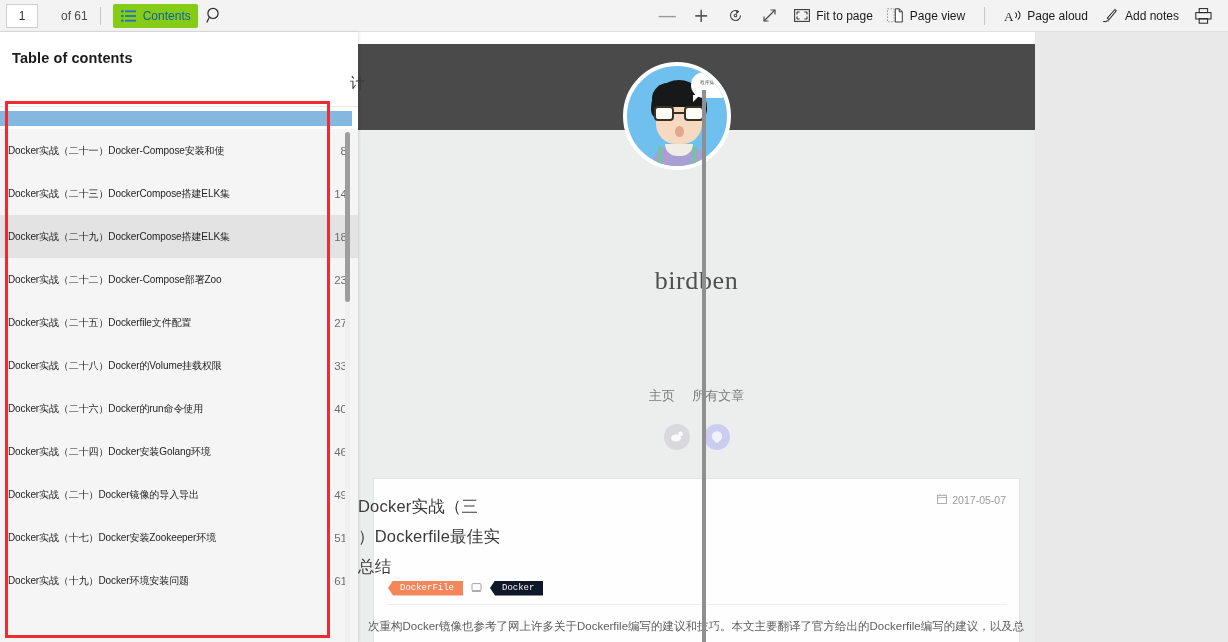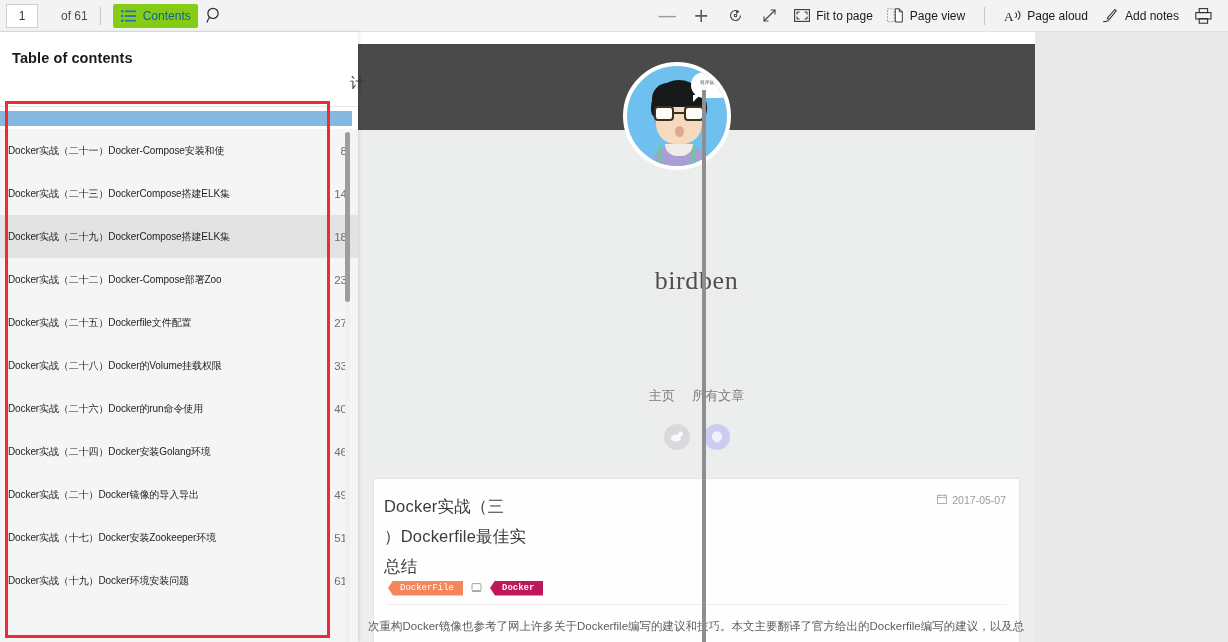--- a/index.html
+++ b/index.html
@@ -173,32 +173,32 @@
 
   .article{
     position:absolute;left:15px;top:434px;width:647px;height:176px;
     background:#fefefe;border:1px solid #e3e3e3;box-sizing:border-box;
   }
   .art-date{
     position:absolute;right:13px;top:15px;font-size:10.5px;color:#9a9a9a;display:flex;align-items:center;gap:5px;
   }
   .art-title{
     position:absolute;left:-16px;top:12px;width:560px;
-    font-size:16.5px;color:#3b3b3b;line-height:30px;letter-spacing:.2px;padding-left:26px;
+    font-size:16.5px;color:#3b3b3b;line-height:30px;letter-spacing:.2px;
   }
   .art-tags{
     position:absolute;left:14px;top:100px;display:flex;align-items:center;gap:8px;
   }
   .pill{
     height:15px;padding:0 9px 0 12px;display:flex;align-items:center;
     font-size:9px;font-family:"Liberation Mono","DejaVu Sans Mono",monospace;color:#ffffff;
     clip-path:polygon(5px 0,100% 0,100% 100%,5px 100%,0 50%);
   }
   .pill.a{background:#f3875b;}
-  .pill.b{background:#be185d;color:#fdf1e9;font-weight:bold;}
+  .pill.b{background:#0f172a;color:#fdf1e9;}
   .art-sep{position:absolute;left:13px;top:125px;width:620px;height:1px;background:#eeeeee;}
   .art-body{
     position:absolute;left:-6px;top:136px;width:660px;
     font-size:11.5px;line-height:22px;color:#5d5d5d;
   }
   .doc-scroll{
     position:absolute;left:344px;top:58px;width:4px;height:560px;background:#8f8f8f;
   }
 </style>
 </head>

